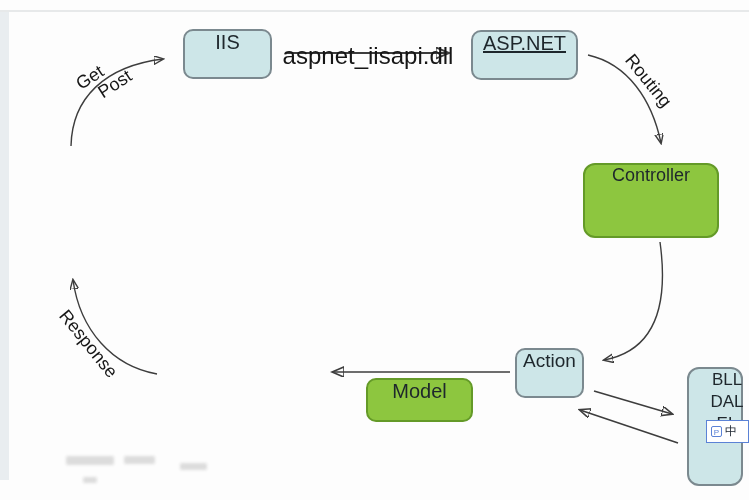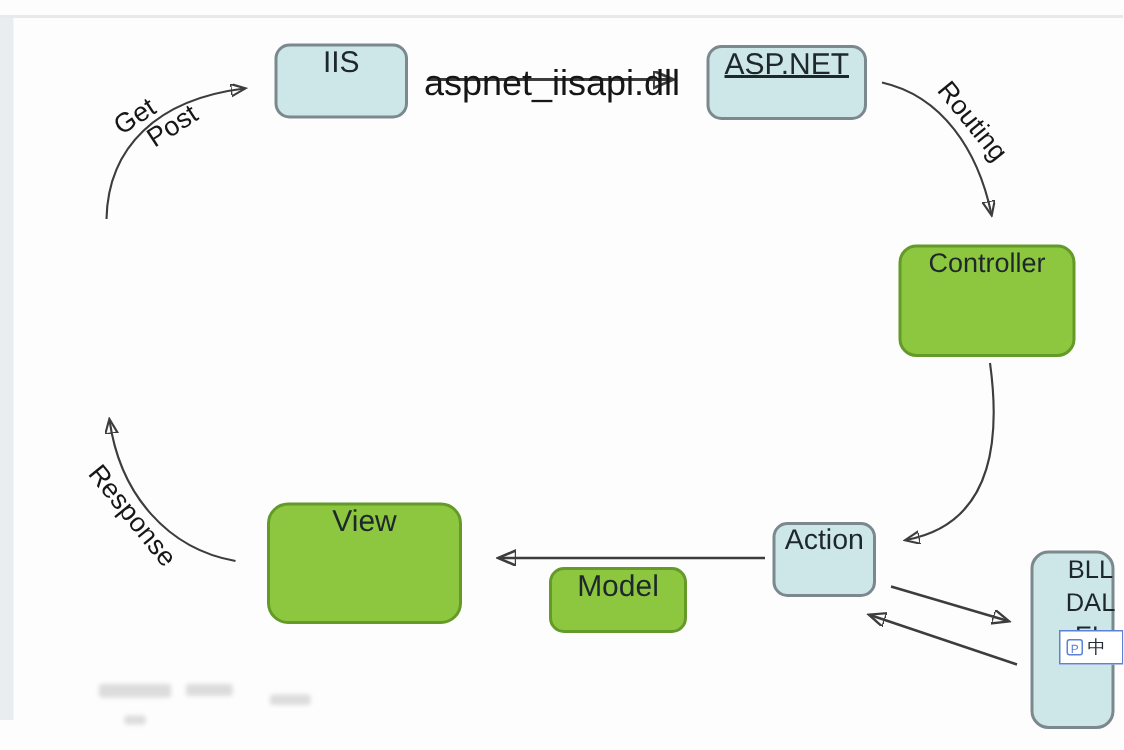--- a/index.html
+++ b/index.html
@@ -23,25 +23,25 @@
     text-align: center;
     box-sizing: border-box;
     font-size: 20px;
   }
   .node.blue  { background: var(--box-blue, #cde6e8); border: 2px solid var(--border-gray, #7b898f); }
   .node.green { background: var(--box-green, #8dc63f); border: 2px solid var(--border-green, #649a28); }
 
   .node-browser    { left: 30px;  top: 162px; width: 138px; height: 81px; border-radius: 0; }
   .node-iis        { left: 183px; top: 29px;  width: 89px;  height: 50px; border-radius: 10px; }
   .node-aspnet     { left: 471px; top: 30px;  width: 107px; height: 50px; border-radius: 10px; text-decoration: underline; }
-  .node-controller { left: 583px; top: 163px; width: 118px; height: 75px; border-radius: 12px; font-size: 18px; margin-left: 16px; }
+  .node-controller { left: 583px; top: 163px; width: 136px; height: 75px; border-radius: 12px; font-size: 18px; }
   .node-action     { left: 515px; top: 348px; width: 69px;  height: 50px; border-radius: 10px; font-size: 19px; }
   .node-bll        { left: 687px; top: 367px; width: 56px;  height: 119px; border-radius: 12px; font-size: 17px; line-height: 1.3; white-space: pre-line; padding-left: 24px; }
   .node-view       { left: 178px; top: 335px; width: 130px; height: 81px; border-radius: 14px; }
-  .node-model      { left: 366px; top: 378px; width: 92px; height: 44px; border-radius: 10px; }
+  .node-model      { left: 366px; top: 378px; width: 107px; height: 44px; border-radius: 10px; }
 
   .edge-label {
     position: absolute;
     white-space: nowrap;
     font-size: 18px;
     color: #161616;
     transform: translate(-50%, -50%);
   }
   .lbl-dll      { left: 368px; top: 33px;  font-size: 24px; margin-top: 23px; }
   .lbl-viewdata { left: 415px; top: 358px; }
@@ -112,23 +112,20 @@
     <span>Controller</span>
   </div>
   <div class="node blue node-action">
     <span>Action</span>
   </div>
   <div class="node blue node-bll">
     <span>BLL
 DAL
 EL</span>
   </div>
-  <div class="node green node-view">
-    <span>View</span>
-  </div>
   <div class="node green node-model">
     <span>Model</span>
   </div>
 
   <div class="edge-label lbl-dll">aspnet_iisapi.dll</div>
   <div class="edge-label lbl-getpost">
     <span class="line1">Get</span>
     <span class="line2">Post</span>
   </div>
   <div class="edge-label lbl-routing">Routing</div>

